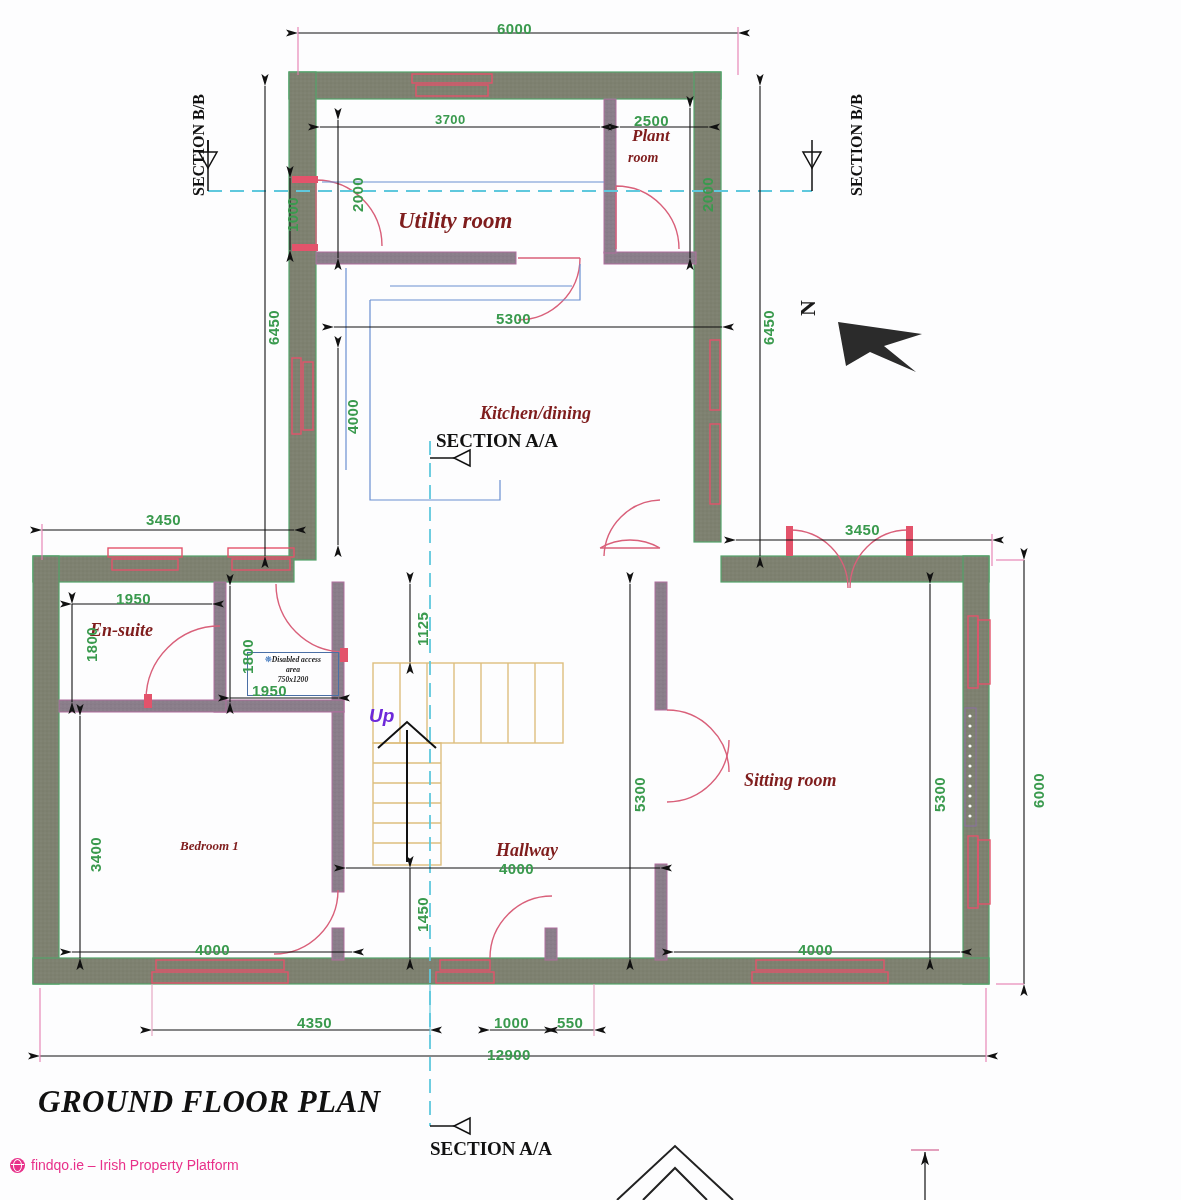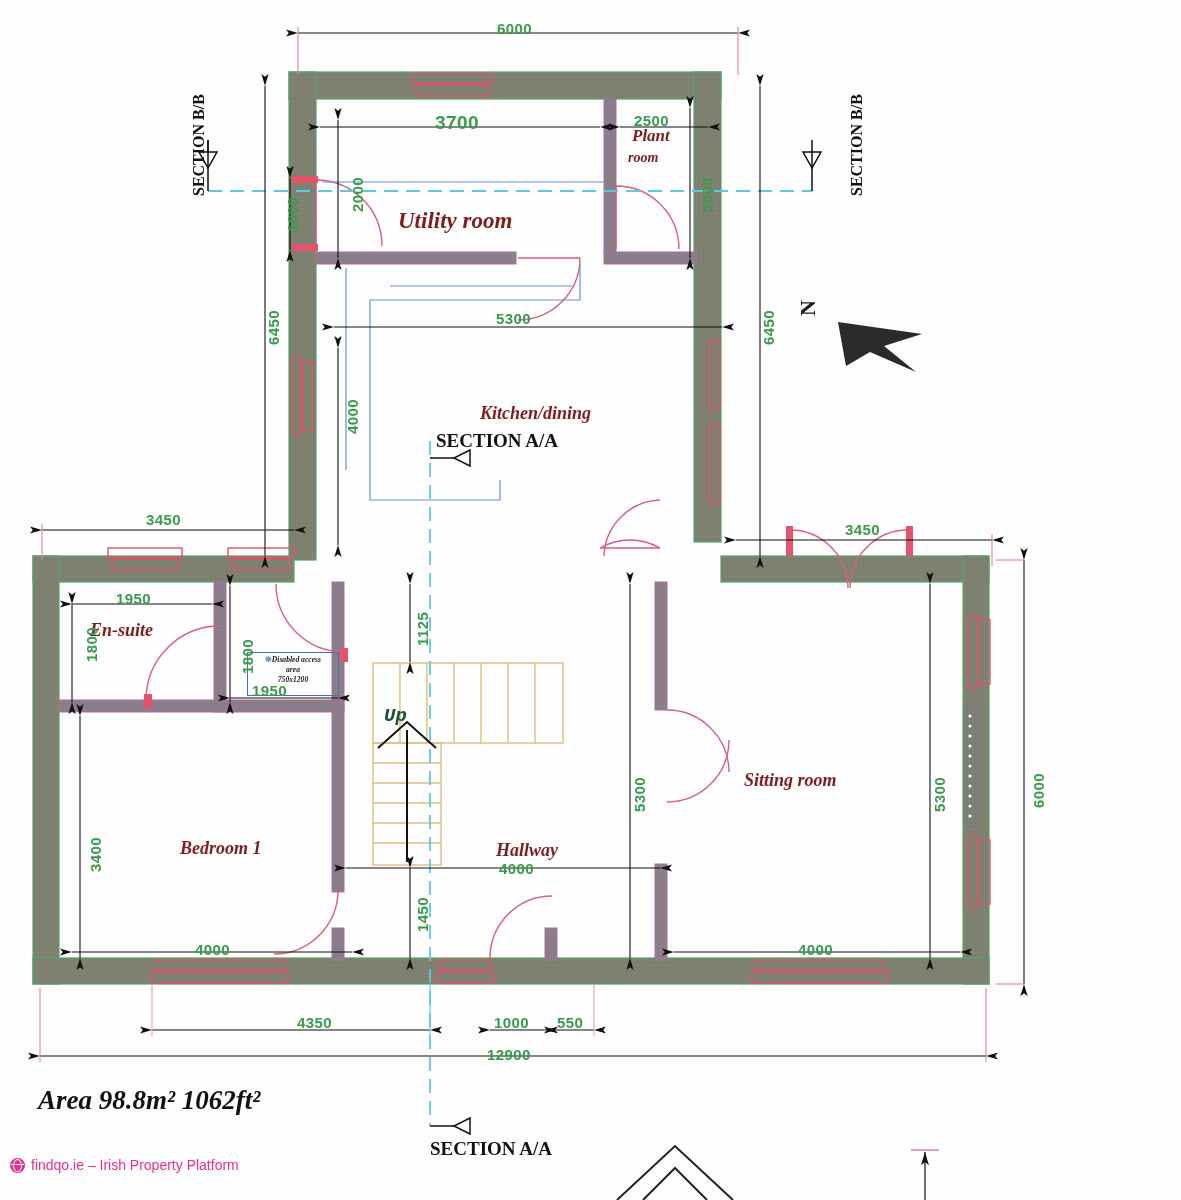--- a/index.html
+++ b/index.html
@@ -68,23 +68,23 @@
   }
   .wm-globe:before{
     content:"";position:absolute;left:1px;top:6.4px;width:13px;height:1.2px;background:#fff;
   }
   .nletter{
     position:absolute;left:795px;top:316px;
     font-family:"Liberation Serif",serif;font-weight:bold;font-size:22px;color:#1a1a1a;
     transform:rotate(-90deg);transform-origin:left top;
   }
   .uplbl{
-    position:absolute;left:384px;top:705px;
-    font-family:Liberation Mono, monospace;font-style:italic;font-weight:bold;
-    font-size:19px;color:#14532d;
+    position:absolute;left:369px;top:705px;
+    font-family:Liberation Sans, sans-serif;font-style:italic;font-weight:bold;
+    font-size:19px;color:#6d28d9;
   }
   .da-box{
     position:absolute;left:247px;top:652px;width:90px;height:42px;
     border:1px solid #4a6fa5;background:rgba(255,255,255,0.0);
   }
   .da-text{
     position:absolute;left:250px;top:655px;width:86px;
     font-family:"Liberation Serif",serif;font-style:italic;font-weight:bold;
     font-size:7.6px;color:#1b1b1b;text-align:center;line-height:10px;
   }
@@ -376,21 +376,21 @@
 
 <div class="lbl" style="left:398px;top:188px;font-size:23px;margin-top:20px;">Utility room</div>
 
 <div class="lbl" style="left:632px;top:126px;font-size:17px;">Plant</div>
 <div class="lbl" style="left:628px;top:150px;font-size:14px;">room</div>
 
 <div class="lbl" style="left:480px;top:403px;font-size:18px;">Kitchen/dining</div>
 
 <div class="lbl" style="left:90px;top:620px;font-size:18px;">En-suite</div>
 
-<div class="lbl" style="left:180px;top:838px;font-size:18px;">Bedroom 1</div>
+<div class="lbl" style="left:180px;top:838px;font-size:13px;">Bedroom 1</div>
 
 <div class="lbl" style="left:496px;top:840px;font-size:18px;">Hallway</div>
 
 <div class="lbl" style="left:744px;top:770px;font-size:18px;">Sitting room</div>
 
 <div class="da-box"></div>
 <div class="da-text">
   <div><span class="da-star">❊</span><span>Disabled access</span></div>
   <div>area</div>
   <div>750x1200</div>
@@ -398,21 +398,21 @@
 
 <div class="uplbl">Up</div>
 
 <div class="nletter">N</div>
 
 <div class="sect vert" style="left:190px;top:196px;font-size:16px;">SECTION B/B</div>
 <div class="sect vert" style="left:848px;top:196px;font-size:16px;">SECTION B/B</div>
 <div class="sect" style="left:436px;top:430px;font-size:19px;">SECTION A/A</div>
 
 <div class="dim" style="left:497px;top:20px;font-size:15px;">6000</div>
-<div class="dim" style="left:435px;top:112px;font-size:19px;">3700</div>
+<div class="dim" style="left:435px;top:112px;font-size:13px;">3700</div>
 <div class="dim" style="left:634px;top:112px;font-size:15px;">2500</div>
 <div class="dim" style="left:496px;top:310px;font-size:15px;">5300</div>
 <div class="dim" style="left:146px;top:511px;font-size:15px;">3450</div>
 <div class="dim" style="left:845px;top:521px;font-size:15px;">3450</div>
 <div class="dim" style="left:116px;top:590px;font-size:15px;">1950</div>
 <div class="dim" style="left:252px;top:682px;font-size:15px;">1950</div>
 <div class="dim" style="left:499px;top:860px;font-size:15px;">4000</div>
 <div class="dim" style="left:195px;top:941px;font-size:15px;">4000</div>
 <div class="dim" style="left:798px;top:941px;font-size:15px;">4000</div>
 <div class="dim" style="left:297px;top:1014px;font-size:15px;">4350</div>
@@ -429,20 +429,20 @@
 <div class="dim vert" style="left:83px;top:662px;font-size:15px;">1800</div>
 <div class="dim vert" style="left:239px;top:674px;font-size:15px;">1800</div>
 <div class="dim vert" style="left:414px;top:646px;font-size:15px;">1125</div>
 <div class="dim vert" style="left:87px;top:872px;font-size:15px;">3400</div>
 <div class="dim vert" style="left:631px;top:812px;font-size:15px;">5300</div>
 <div class="dim vert" style="left:931px;top:812px;font-size:15px;">5300</div>
 <div class="dim vert" style="left:1030px;top:808px;font-size:15px;">6000</div>
 <div class="dim vert" style="left:414px;top:932px;font-size:15px;">1450</div>
 
 <div class="title-blk">
-  <div class="t2">Area 98.8m² 1062ft²</div>
+  <div class="t1">GROUND FLOOR PLAN</div>
 </div>
 <div class="sectAA-bottom">SECTION A/A</div>
 
 <div class="watermark">
   <span class="wm-globe"></span>
   <span>findqo.ie – Irish Property Platform</span>
 </div>
 
 </body></html>

